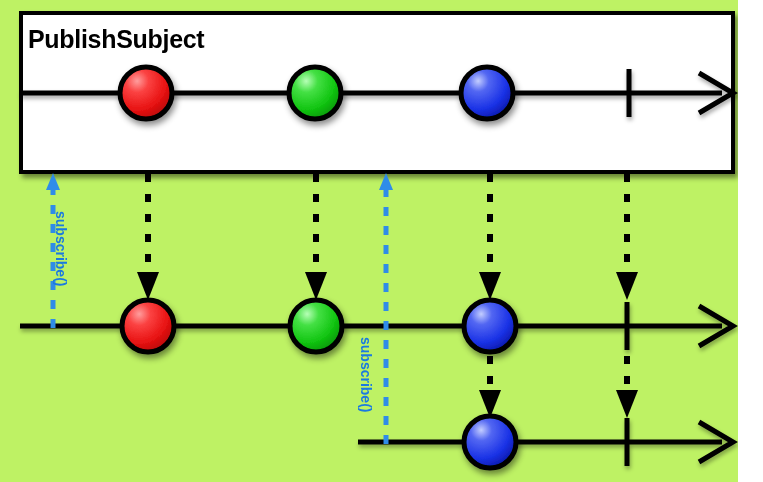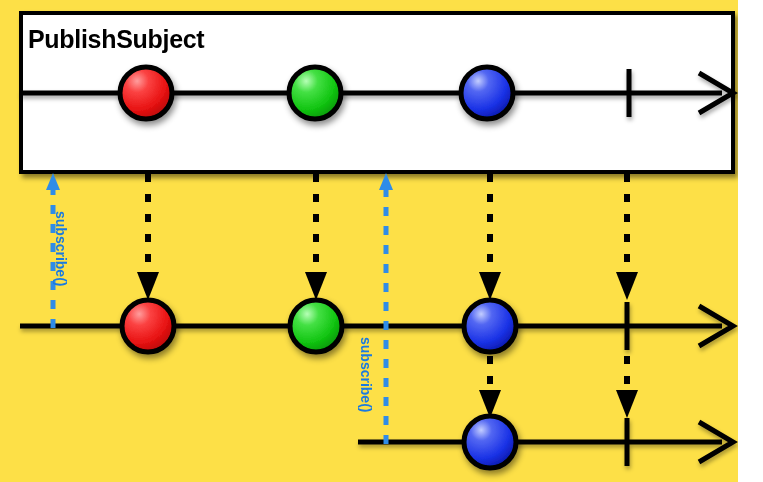--- a/index.html
+++ b/index.html
@@ -4,21 +4,21 @@
 <style>
   html, body {
     margin: 0;
     padding: 0;
     background: #ffffff;
   }
   #stage {
     position: relative;
     width: 738px;
     height: 482px;
-    background: #fde047;
+    background: #bef264;
     font-family: "Liberation Sans", sans-serif;
     overflow: hidden;
   }
   #stage svg {
     position: absolute;
     top: 0;
     left: 0;
   }
   .subject-title {
     position: absolute;

